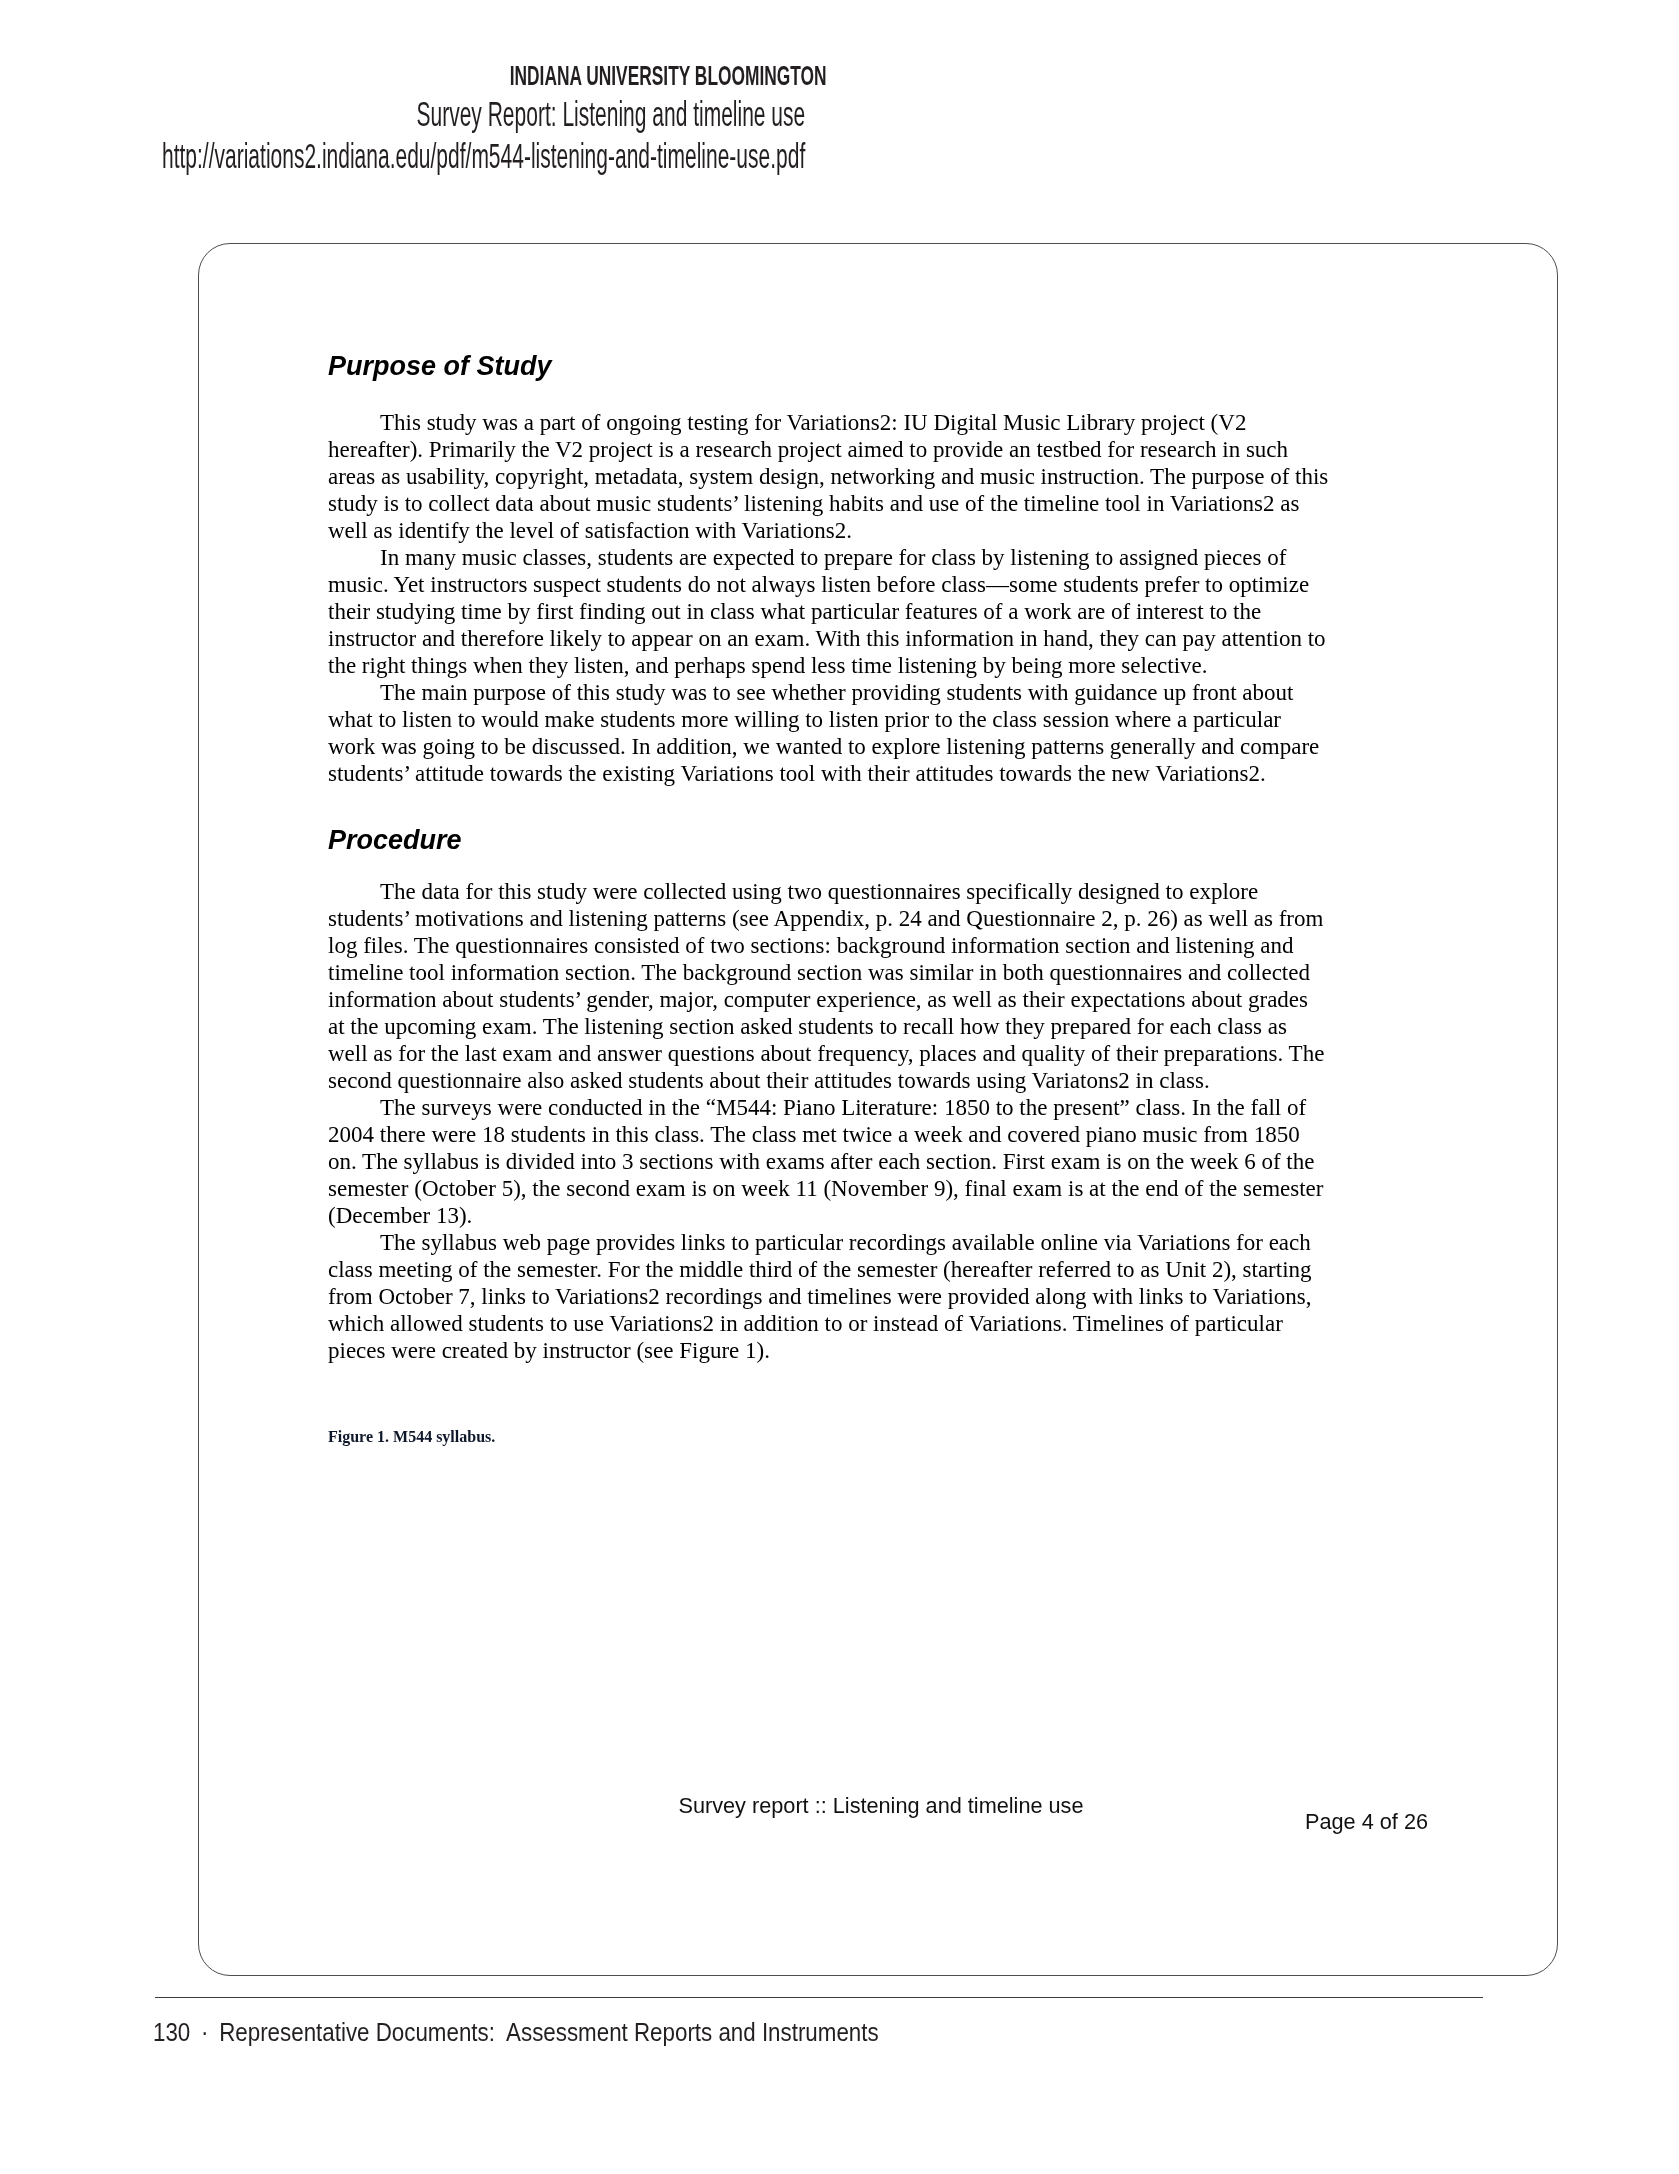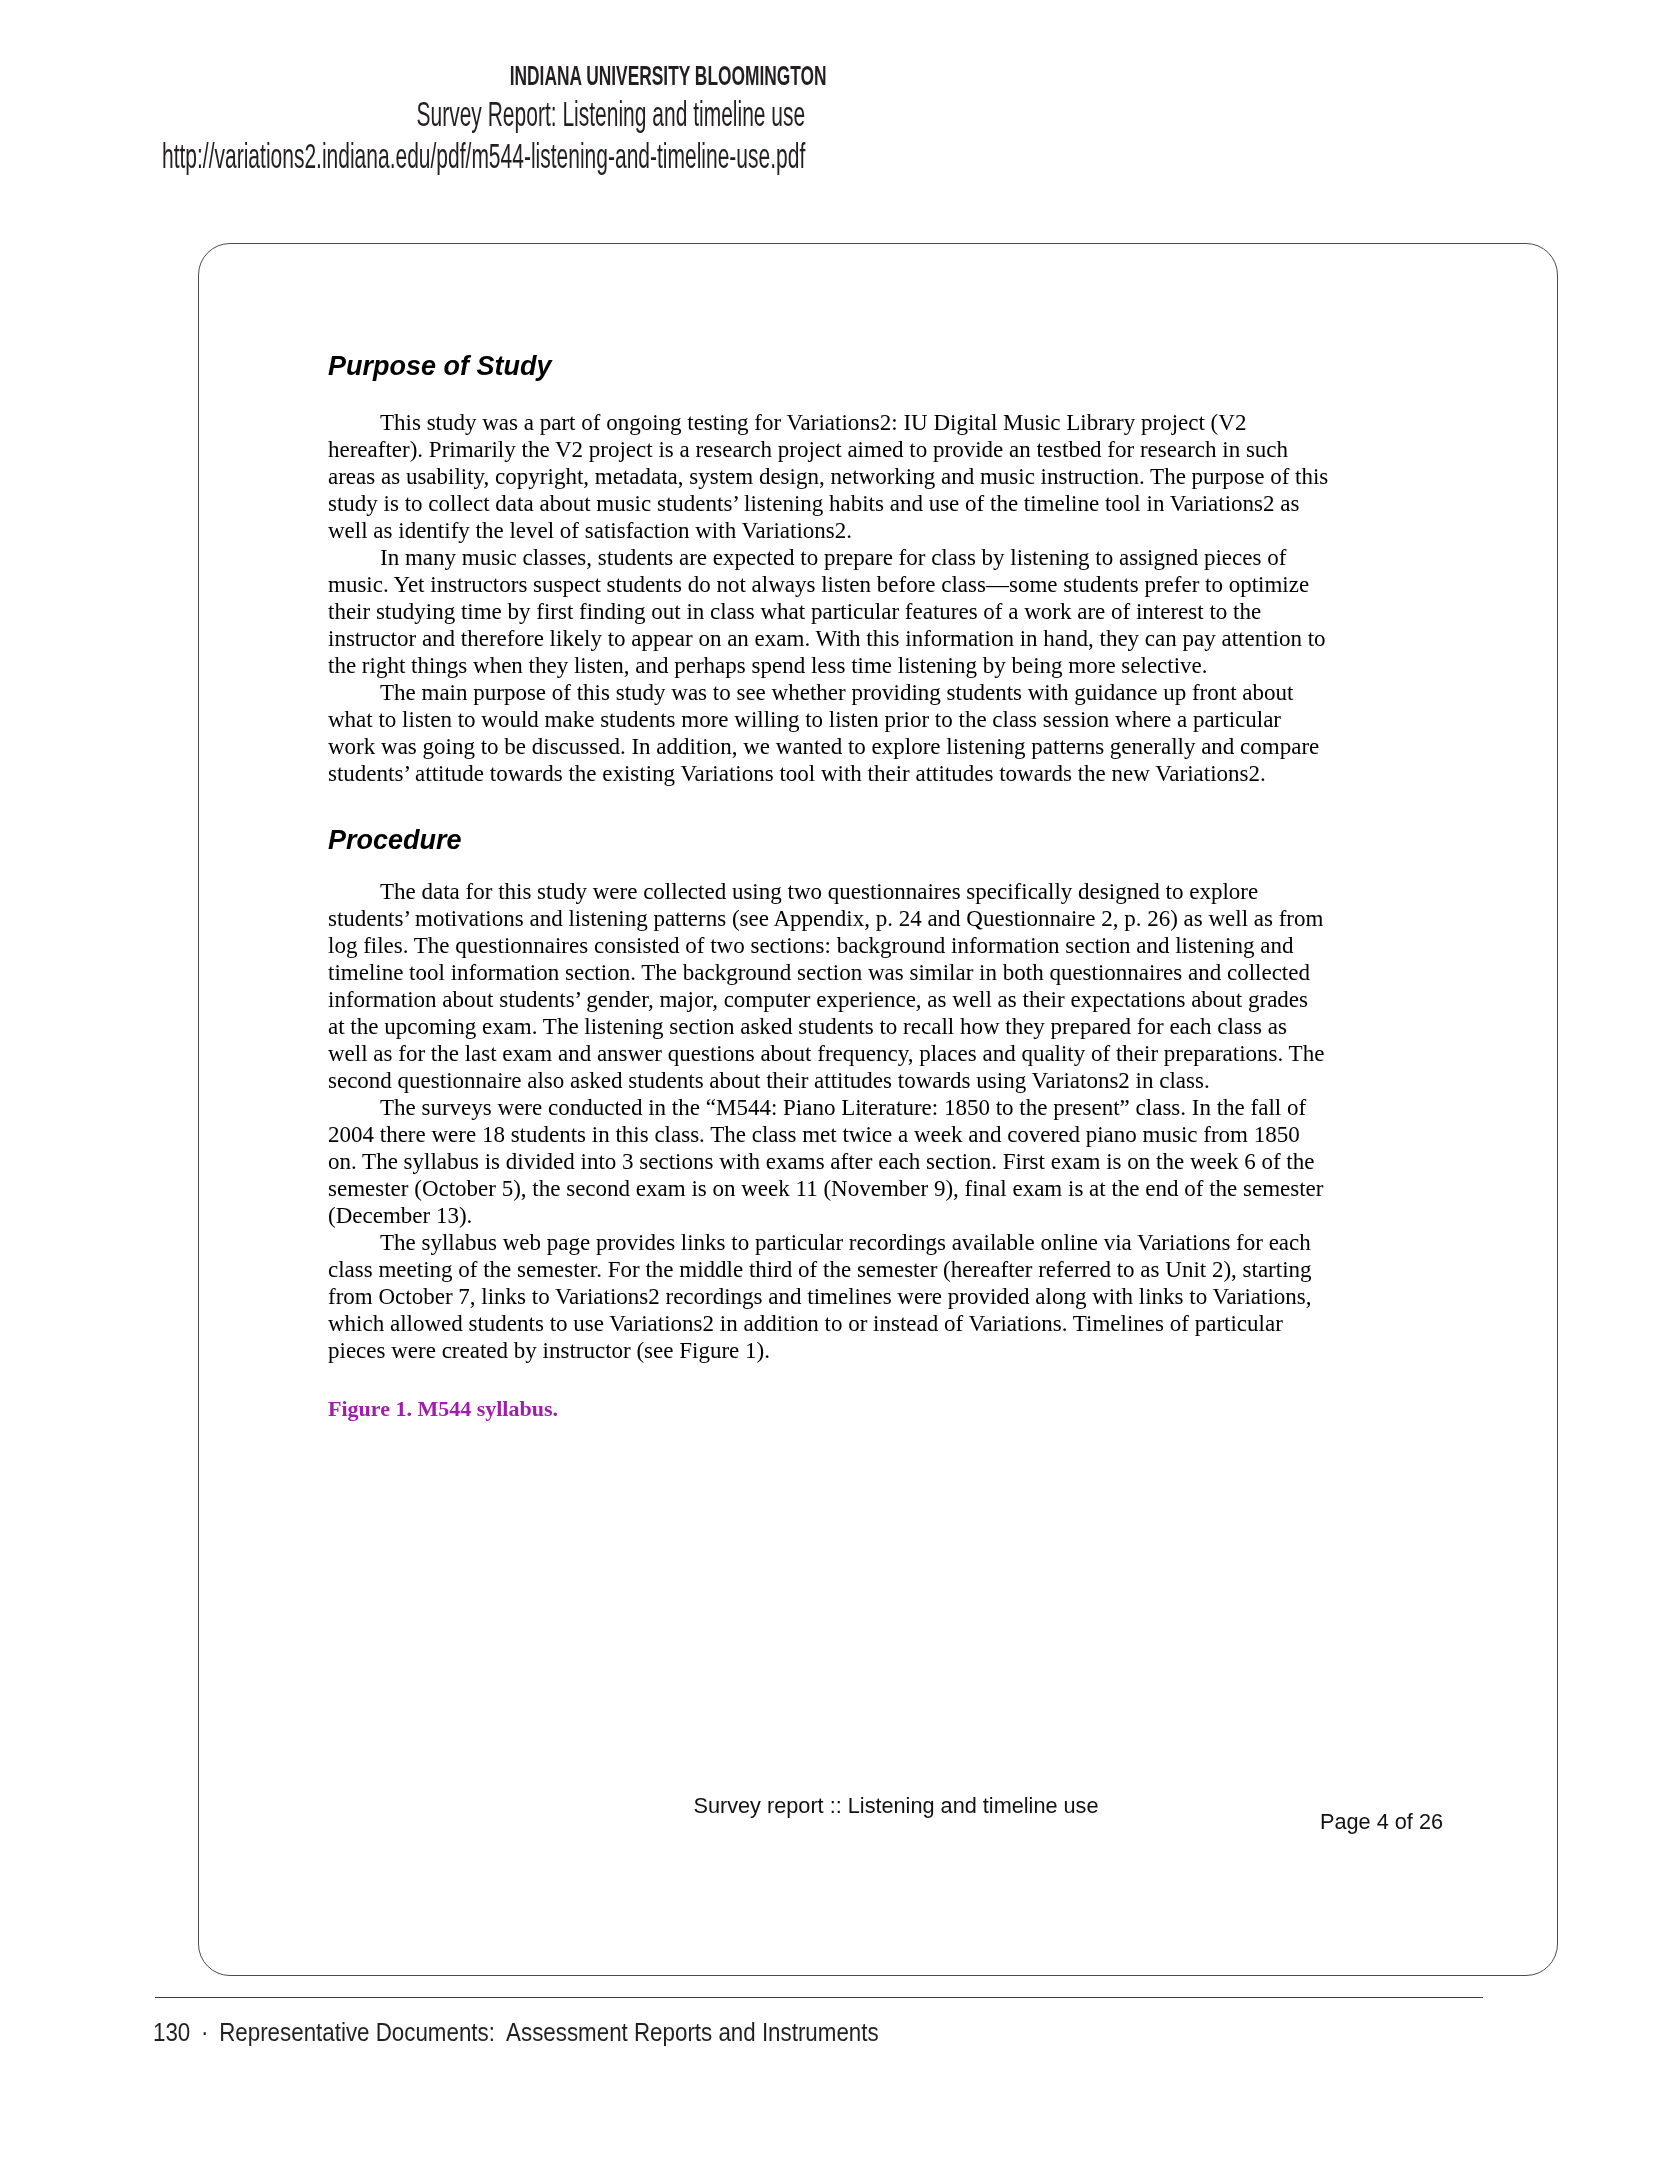--- a/index.html
+++ b/index.html
@@ -43,28 +43,28 @@
   .doc-heading.second { margin-top: 36px; margin-bottom: 21px; }
 
   .body-text p {
     margin: 0;
     font-family: "Liberation Serif", serif;
     font-size: 23px; line-height: 27px;
     text-indent: 52px; text-align: left; color: #000;
   }
 
   .fig-caption {
-    margin-top: 32px;
+    margin-top: 60px;
     font-family: "Liberation Serif", serif;
-    font-weight: 700; font-size: 22px; line-height: 26px;
-    color: #a21caf;
+    font-weight: 700; font-size: 16px; line-height: 26px;
+    color: #0f172a;
   }
 
   .doc-footer {
-    position: absolute; top: 1549px; left: 18px; width: 100%;
+    position: absolute; top: 1549px; left: 3px; width: 100%;
     font-size: 21.7px; line-height: 26px; color: #111;
     text-align: center;
   }
   .doc-footer .right-part {
     position: absolute; right: 132px; top: 0; margin-top: 16px;
   }
 
   
   .page-rule {
     position: absolute; left: 155px; top: 1997px; width: 1328px;

